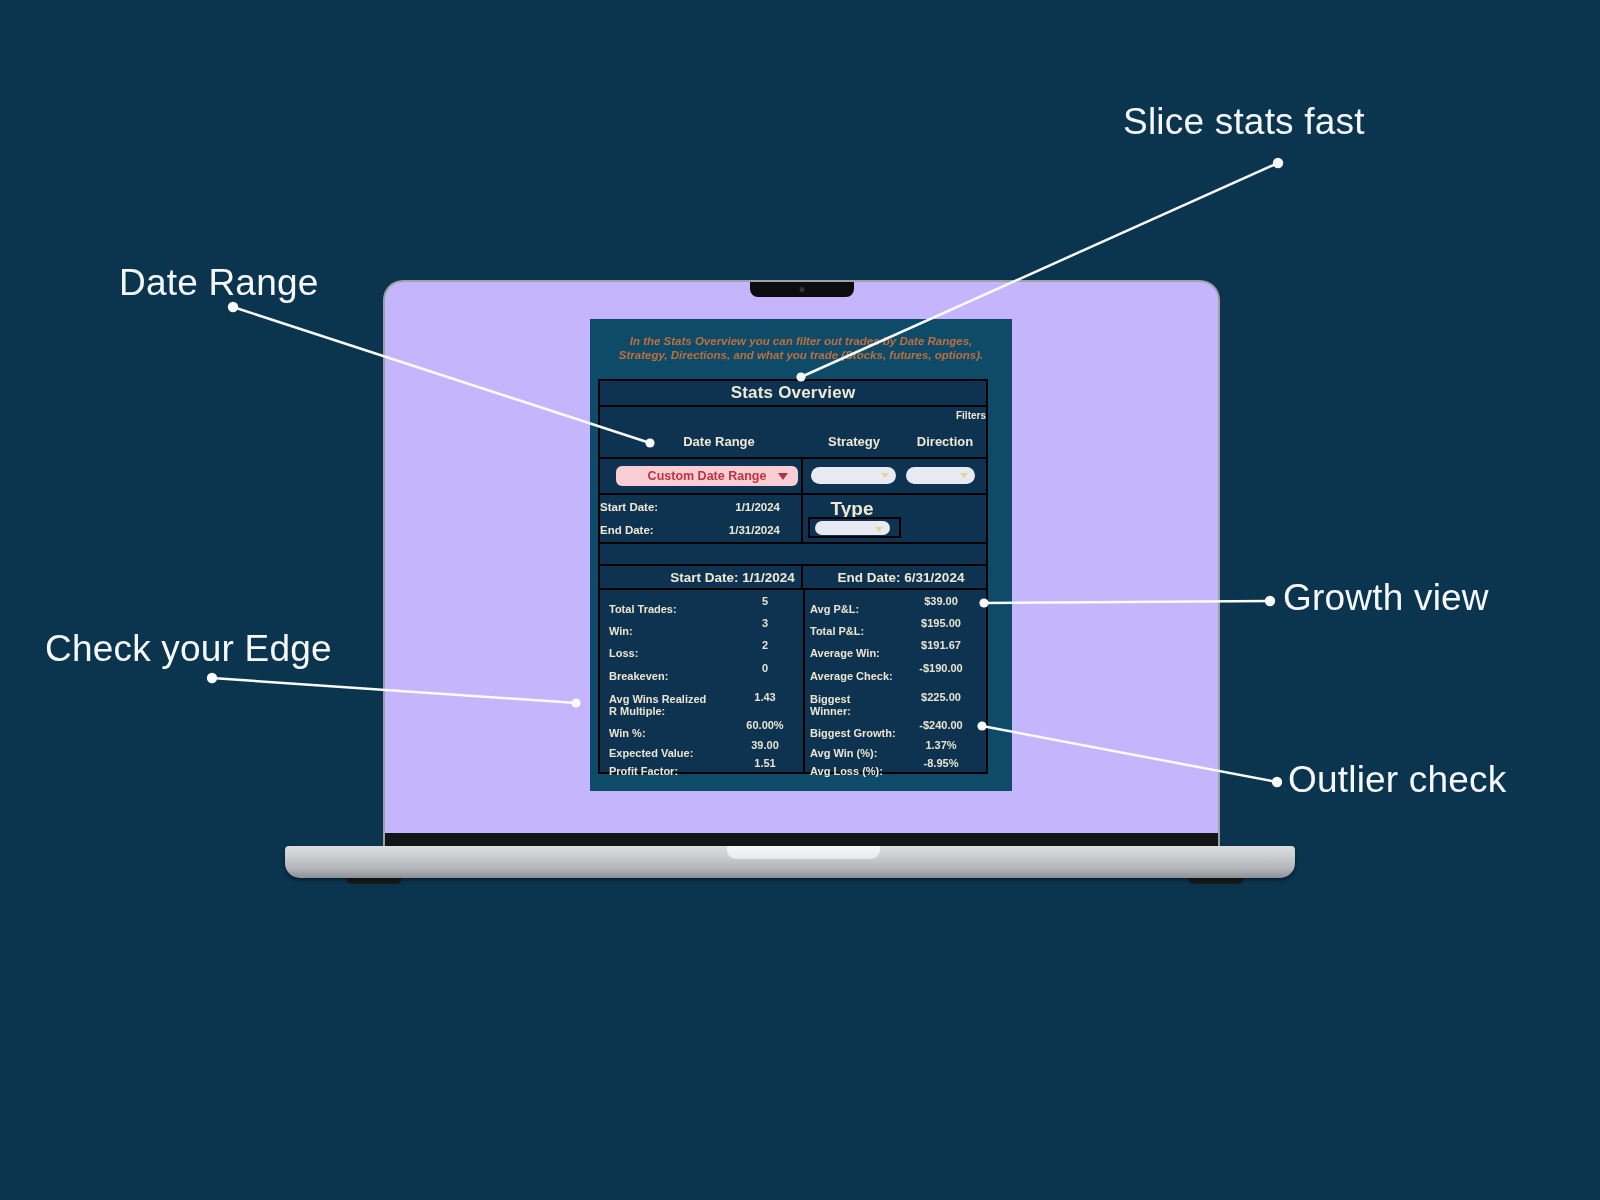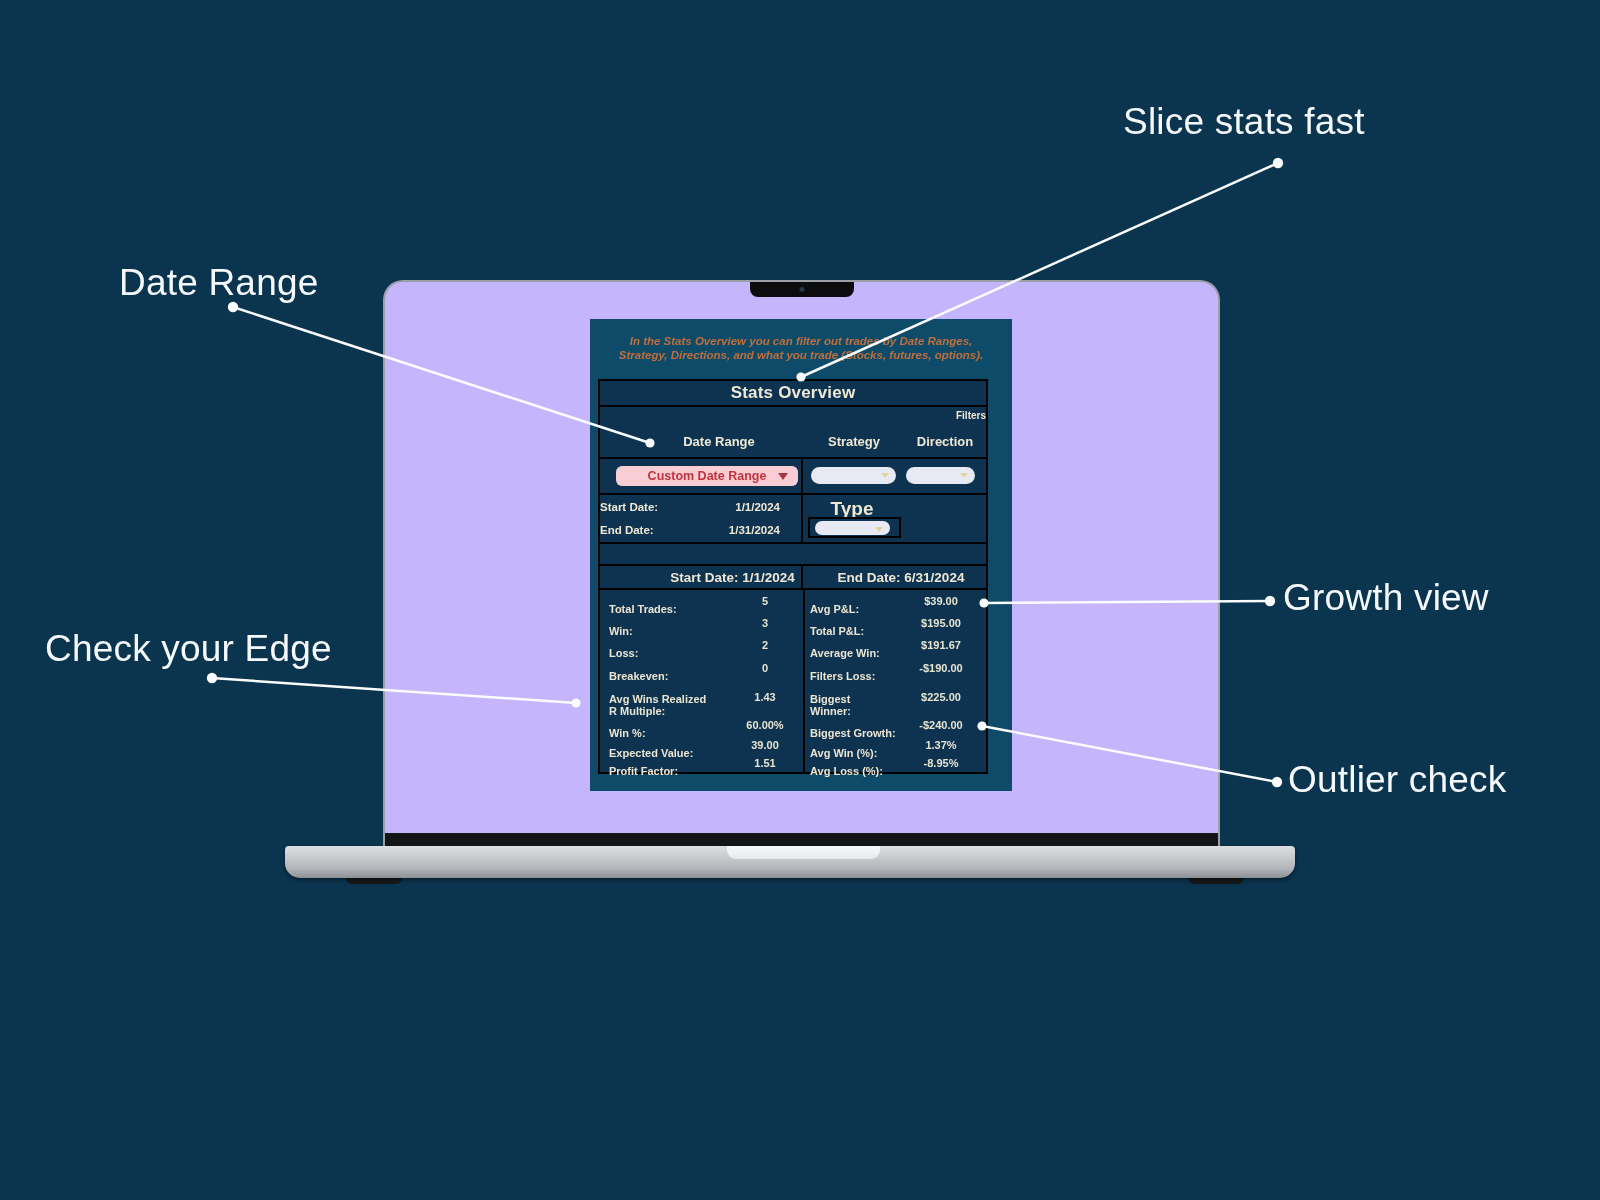--- a/index.html
+++ b/index.html
@@ -208,21 +208,21 @@
               </div>
               <div class="srow" style="height: 22px;">
                 <span class="slabel">Total P&amp;L:</span>
                 <span class="sval vR">$195.00</span>
               </div>
               <div class="srow" style="height: 22px;">
                 <span class="slabel">Average Win:</span>
                 <span class="sval vR">$191.67</span>
               </div>
               <div class="srow" style="height: 23px;">
-                <span class="slabel">Filters Loss:</span>
+                <span class="slabel">Average Check:</span>
                 <span class="sval vR">-$190.00</span>
               </div>
               <div class="srow" style="height: 35px;">
                 <span class="slabel">Biggest
 Winner:</span>
                 <span class="sval vR">$225.00</span>
               </div>
               <div class="srow" style="height: 21px;">
                 <span class="slabel">Biggest Growth:</span>
                 <span class="sval vR">-$240.00</span>

